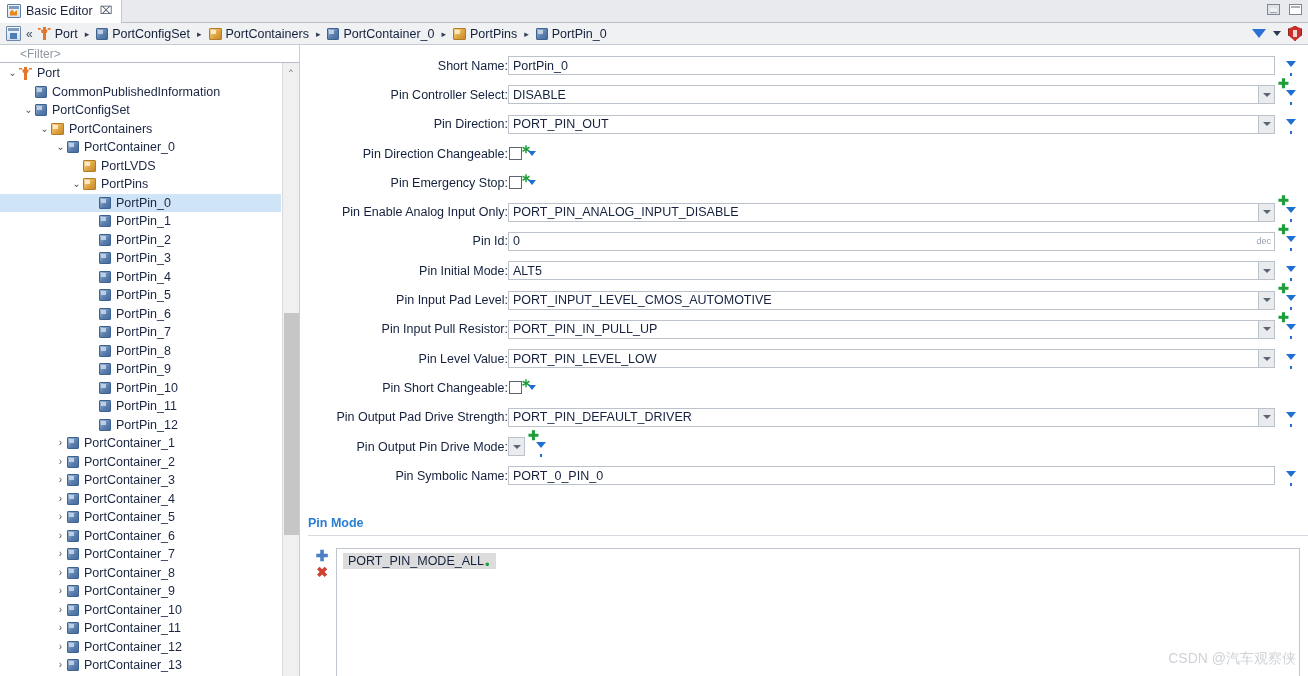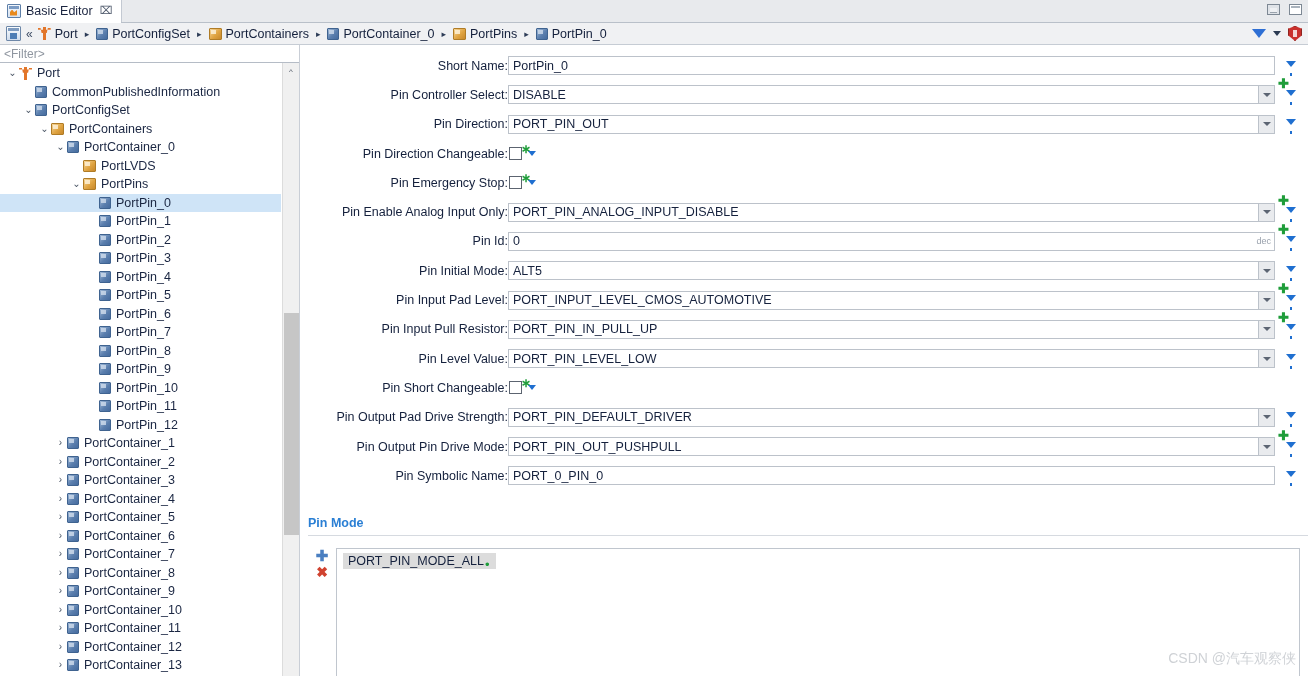--- a/index.html
+++ b/index.html
@@ -270,21 +270,21 @@
     flex-direction: column;
     position: relative;
   }
   .filterbox {
     height: 18px;
     border: 1px solid #b5bcc6;
     border-left: none; border-top: none; border-right: none;
     background: #ffffff;
     display: flex;
     align-items: center;
-    padding-left: 4px;
+    padding-left: 20px;
     font-size: 12px;
     color: #8f96a0;
   }
   .treewrap {
     flex: 1;
     position: relative;
     overflow: hidden;
   }
   .tree {
     position: absolute;
@@ -943,21 +943,20 @@
               <span class="cv"></span>
             </div>
             <div class="markers">
               <span class="bluefilter"></span>
             </div>
           </div>
         </div>
         <div class="frow">
           <div class="flabel">Pin Output Pin Drive Mode:</div>
           <div class="fctl">
-            <div class="ftext combo">PORT_PIN_OUT_PUSHPULL</div>
             <div class="combo-btn">
               <span class="cv"></span>
             </div>
             <div class="markers">
               <span class="plusmark">✚</span>
               <span class="bluefilter"></span>
             </div>
           </div>
         </div>
         <div class="frow">

